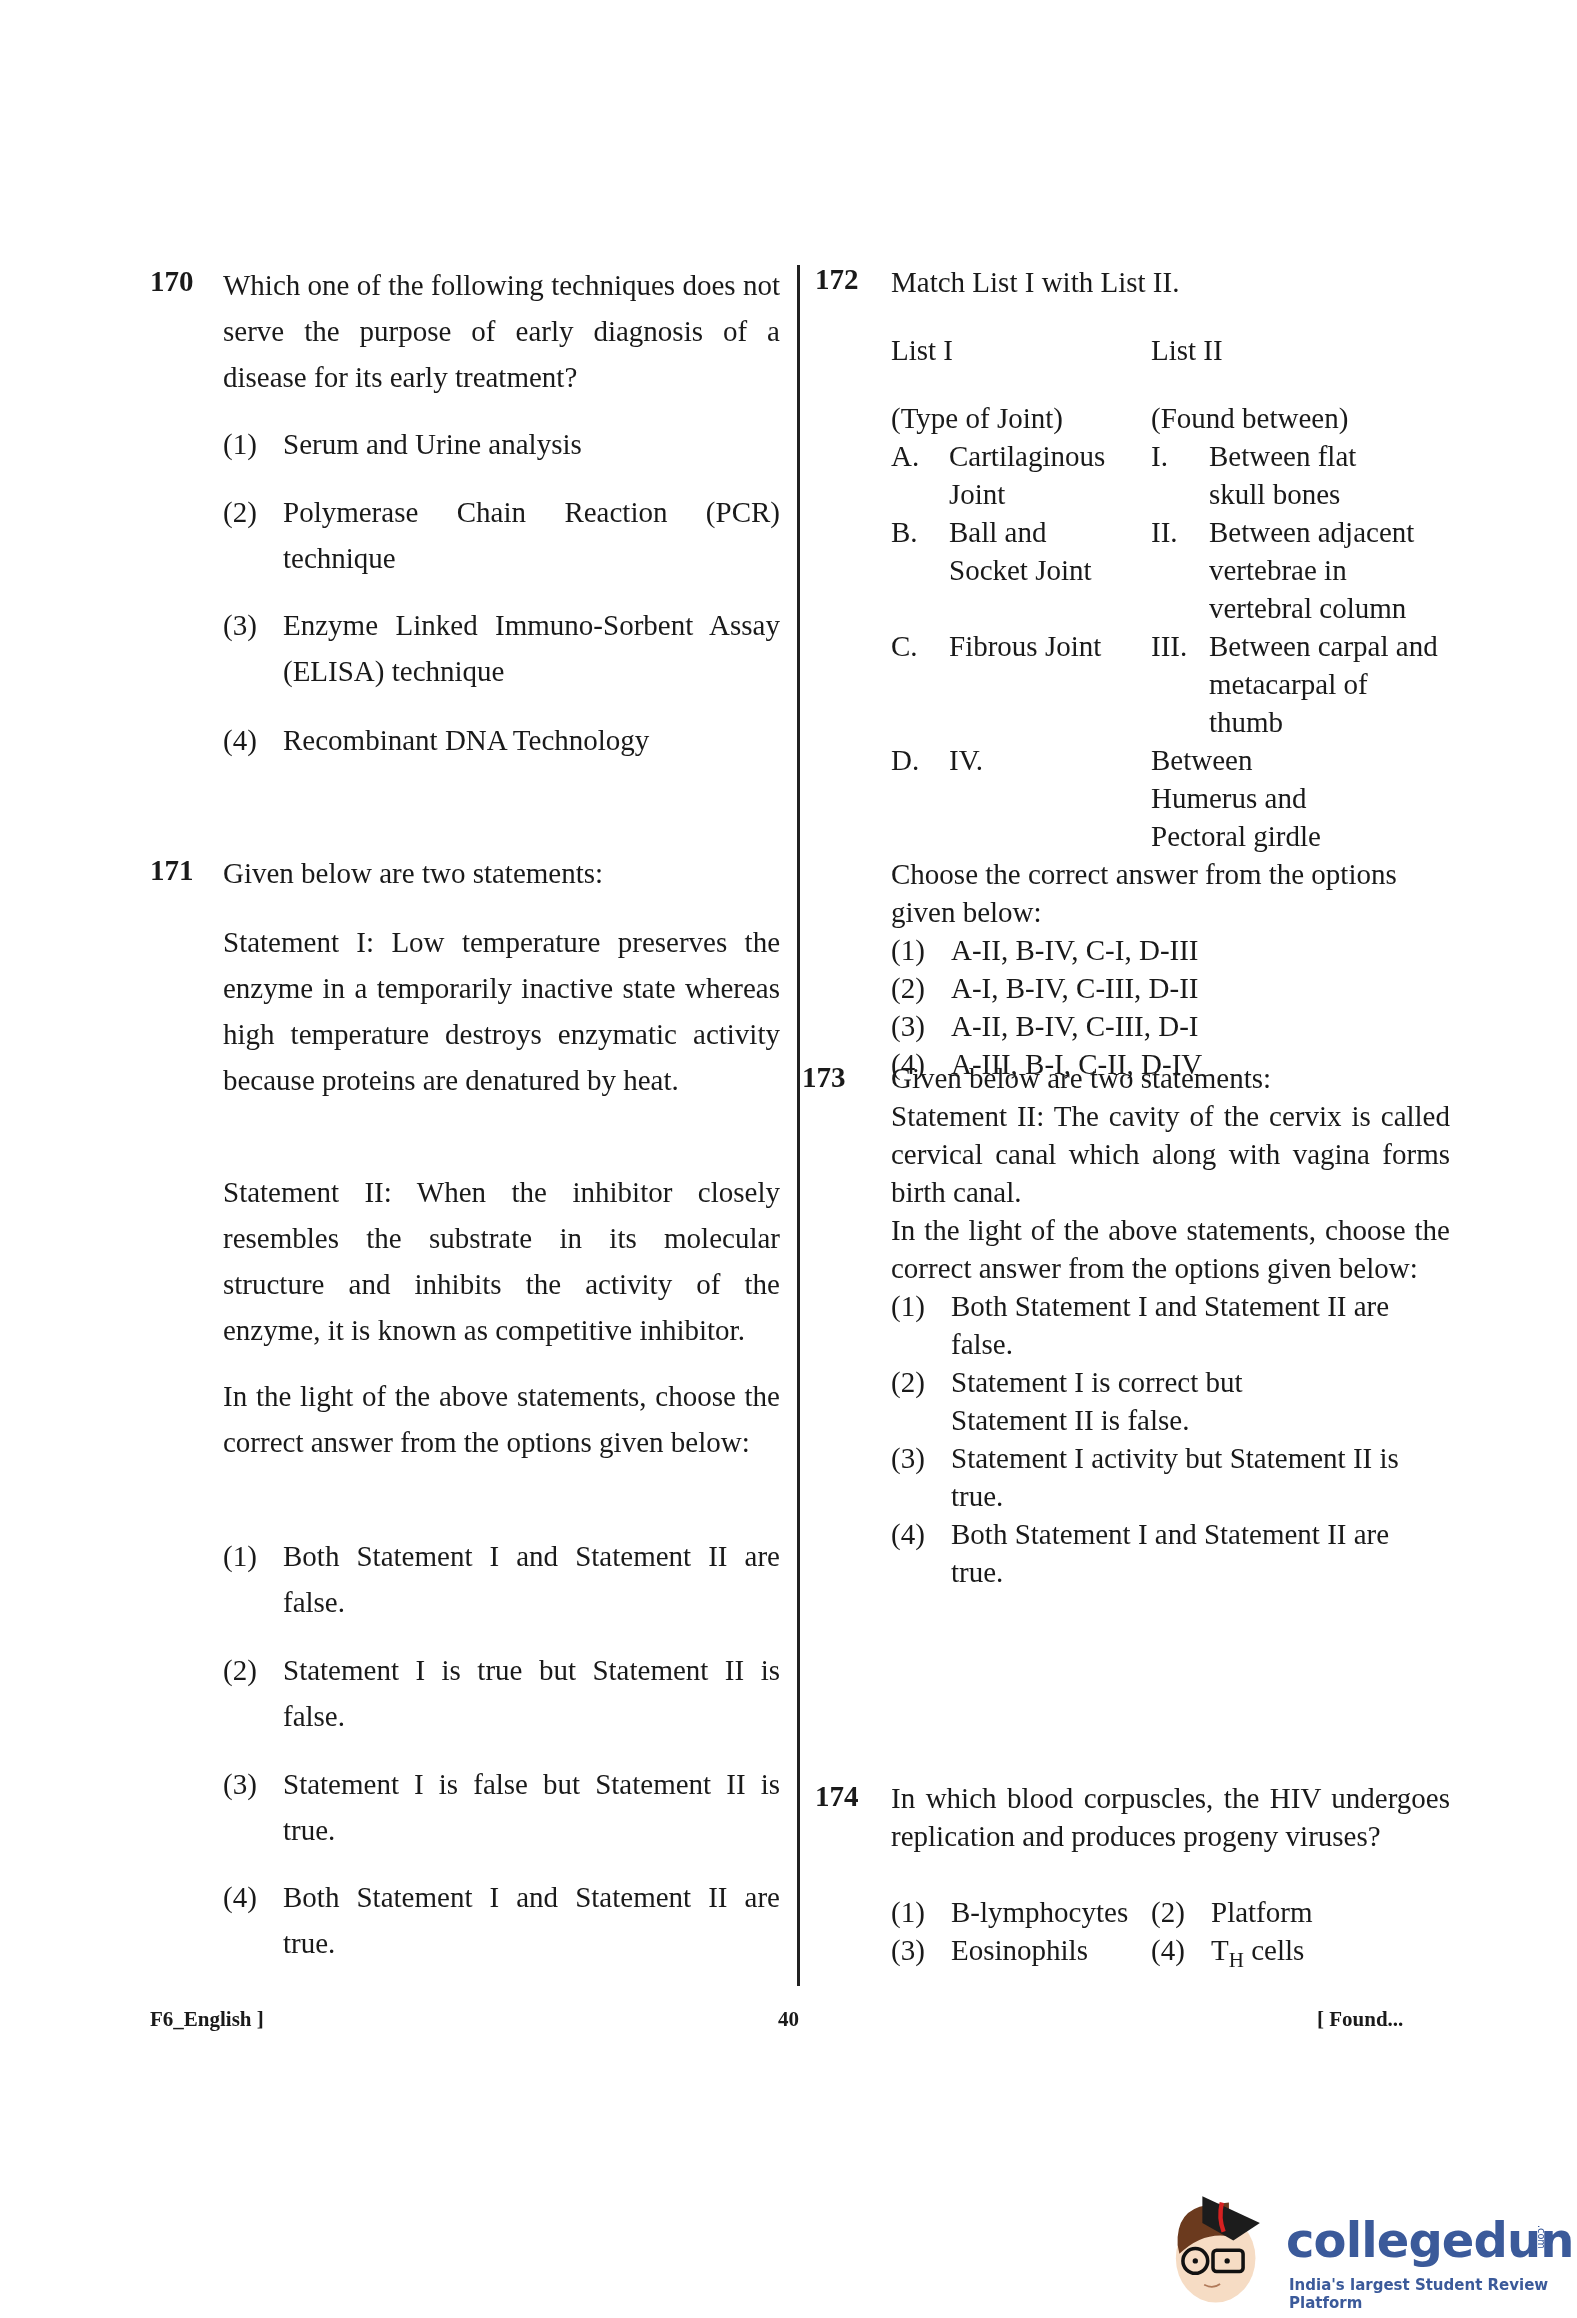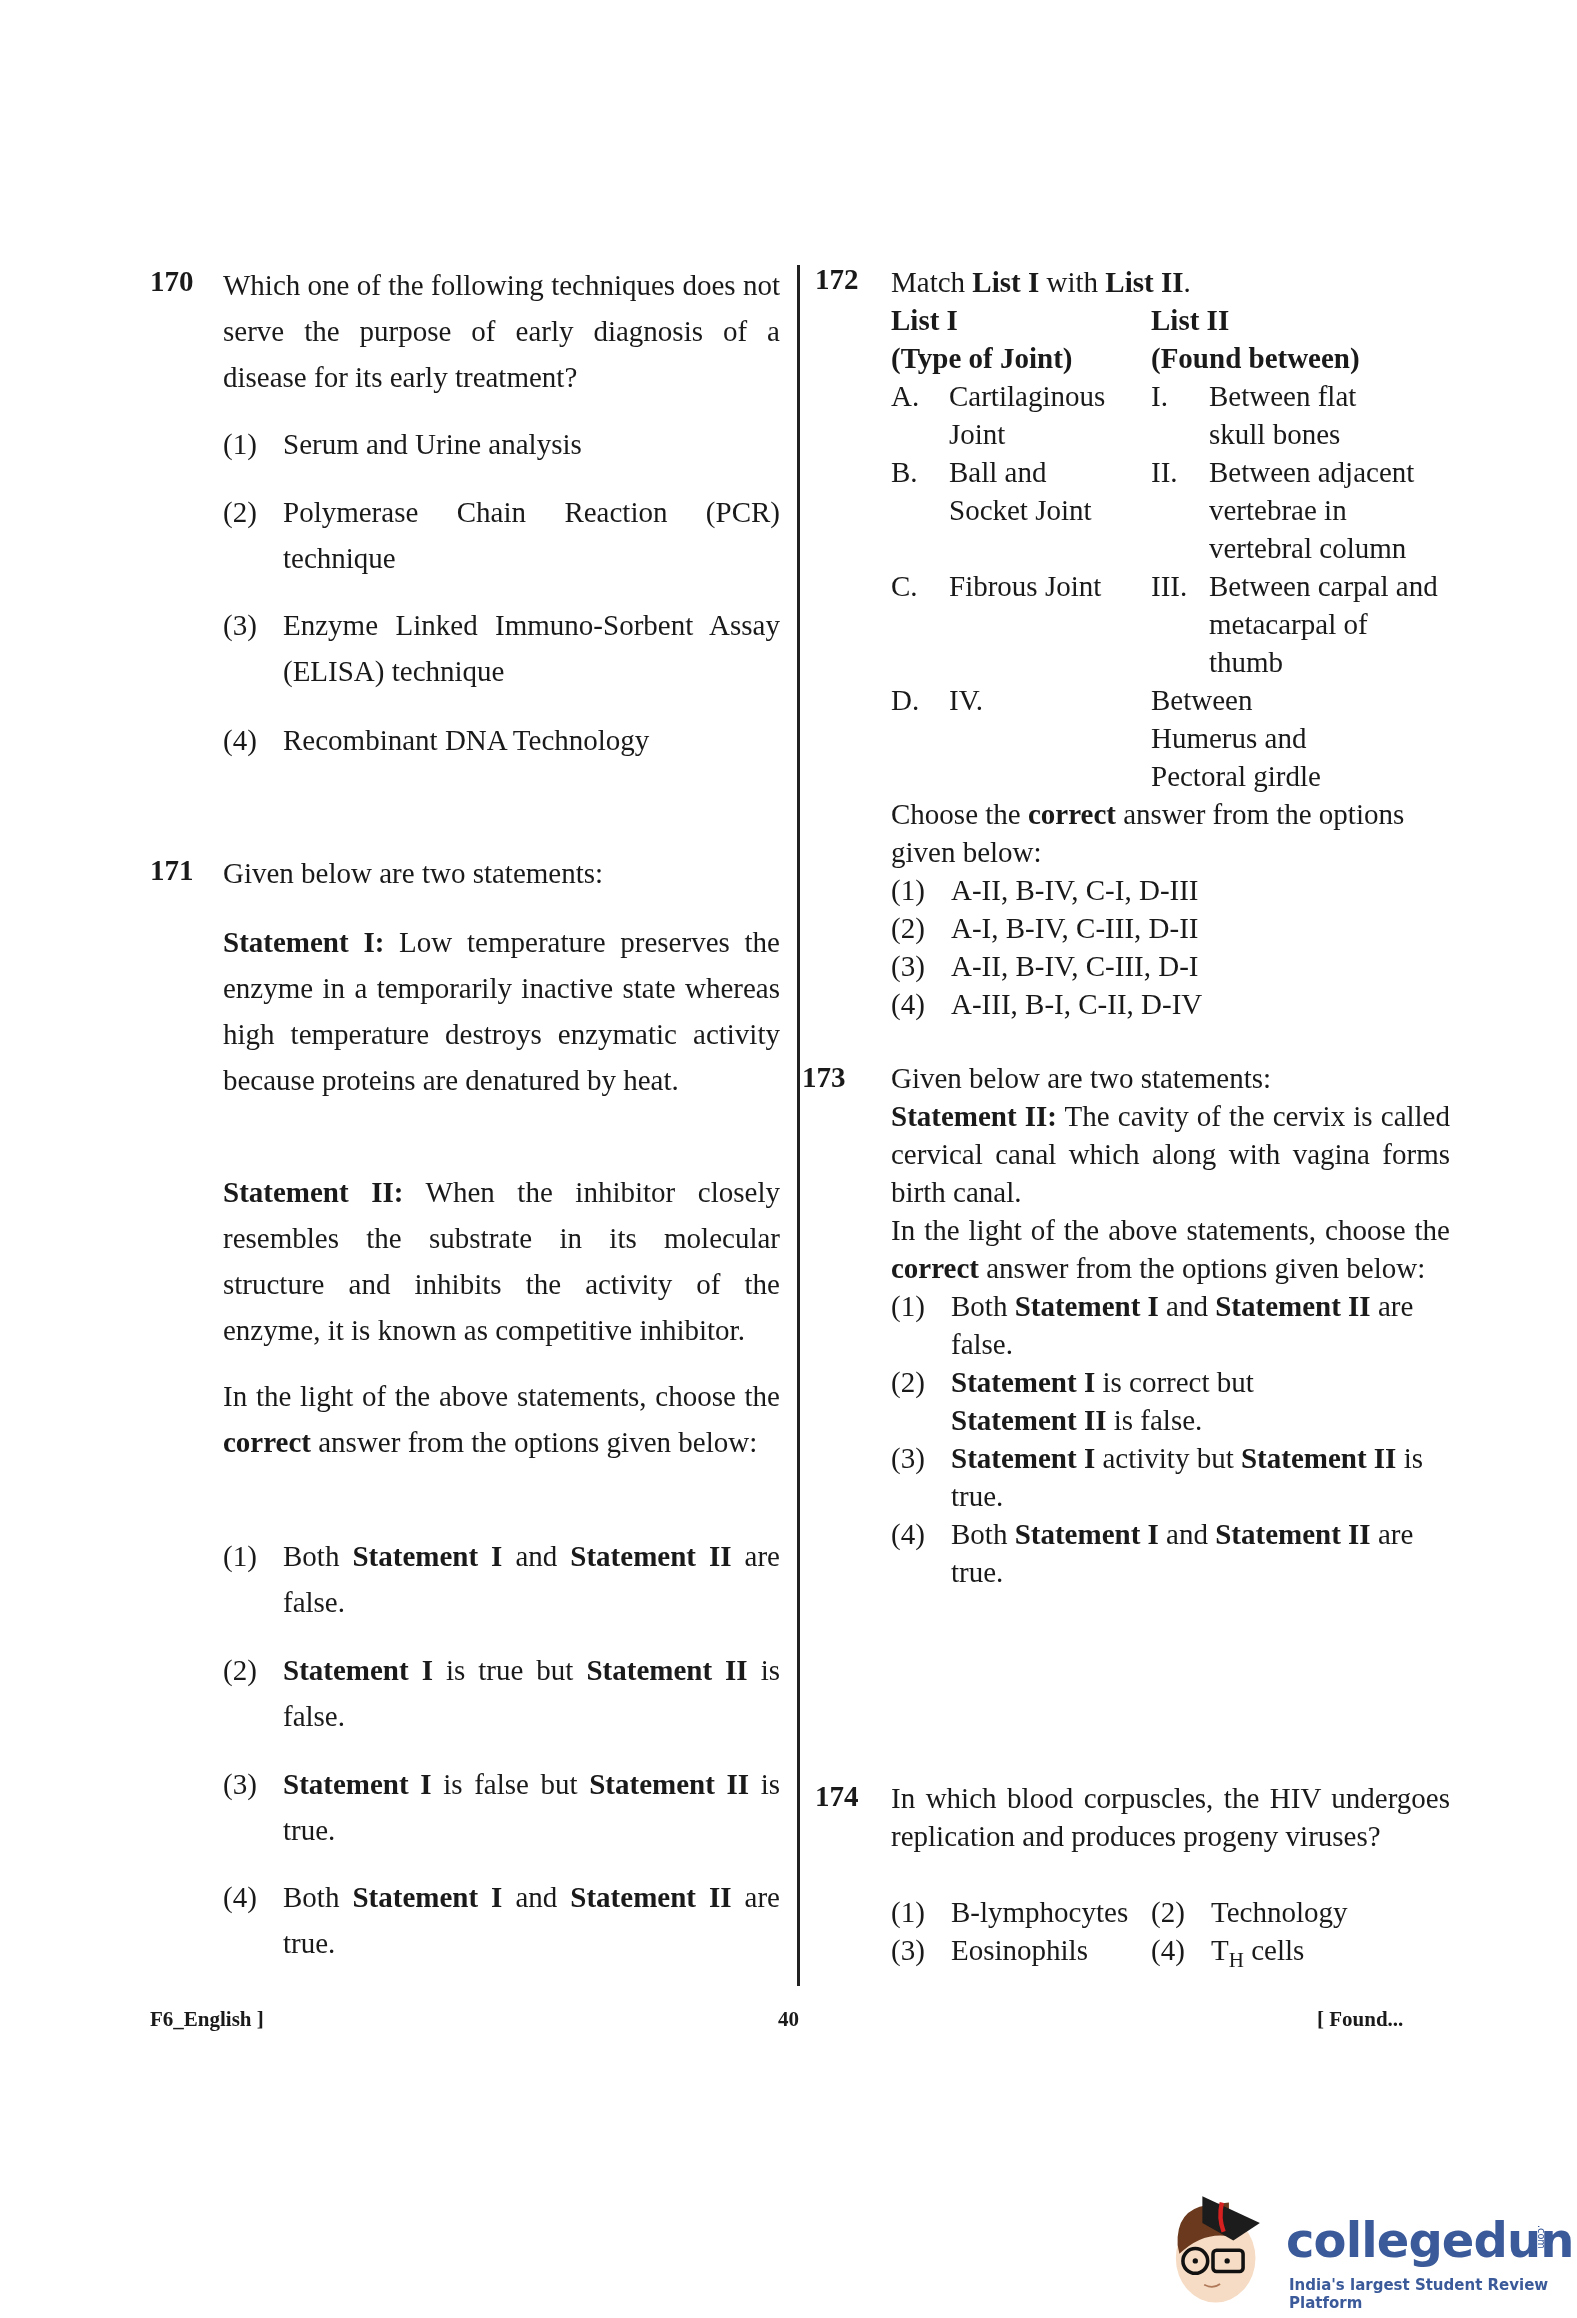--- a/index.html
+++ b/index.html
@@ -1,19 +1,19 @@
 <!DOCTYPE html>
 <html style="font-size:14px"><head>
 <meta charset="utf-8">
 <style>
   html, body { margin: 0; padding: 0; background: #ffffff; }
   body { width: 1578px; height: 2319px; position: relative; overflow: hidden;
          font-family: "Liberation Serif", "DejaVu Serif", serif; color: #1a1a1a; }
   .abs { position: absolute; }
-  b, .b { font-weight: bold; }
+  b, .b { font-weight: normal; margin-top: 30px; }
   .qnum { position: absolute; font-weight: bold; font-size: 29px; }
   .left-text { position: absolute; left: 223px; width: 557px; font-size: 29px; line-height: 46px; text-align: justify; }
   .right-text { position: absolute; left: 891px; width: 559px; font-size: 29px; line-height: 38px; }
   .opt { position: relative; padding-left: 60px; }
   .opt .onum { position: absolute; left: 0; top: 0; }
   .divider { position: absolute; left: 797px; top: 265px; width: 2.7px; height: 1721px; background: #222; }
   .grid172 { display: grid; grid-template-columns: 58px 202px 58px 1fr; }
   .footer { position: absolute; top: 2007px; font-weight: bold; font-size: 21px; }
   .logo-text { color: #3b5a9a; }
 </style>
@@ -117,21 +117,21 @@
   <div class="opt" style="text-align:left; width:389px;"><span class="onum">(2)</span><span></span><b>Statement I</b><span> is correct but </span><b>Statement II</b><span> is false.</span></div>
   <div class="opt" style="text-align:left;"><span class="onum">(3)</span><span></span><b>Statement I</b><span> activity but </span><b>Statement II</b><span> is true.</span></div>
   <div class="opt" style="text-align:left; width:468px;"><span class="onum">(4)</span><span>Both </span><b>Statement I</b><span> and </span><b>Statement II</b><span> are true.</span></div>
 </div>
 
 <div class="qnum" style="left:815px; top:1780px;">174</div>
 <div class="right-text" style="top:1779px; text-align: justify;">In which blood corpuscles, the HIV undergoes replication and produces progeny viruses?</div>
 <div class="right-text" style="top:1893px;">
   <div style="display:flex;">
     <div class="opt" style="width:200px;"><span class="onum">(1)</span><span>B-lymphocytes</span></div>
-    <div class="opt"><span class="onum">(2)</span><span>Technology</span></div>
+    <div class="opt"><span class="onum">(2)</span><span>Platform</span></div>
   </div>
   <div style="display:flex;">
     <div class="opt" style="width:200px;"><span class="onum">(3)</span><span>Eosinophils</span></div>
     <div class="opt"><span class="onum">(4)</span><span>T</span><sub style="font-size:21px;">H</sub><span> cells</span></div>
   </div>
 </div>
 
 <div class="footer" style="left:150px;">F6_English ]</div>
 <div class="footer" style="left:778px;">40</div>
 <div class="footer" style="left:1317px;">[ Found...</div>

